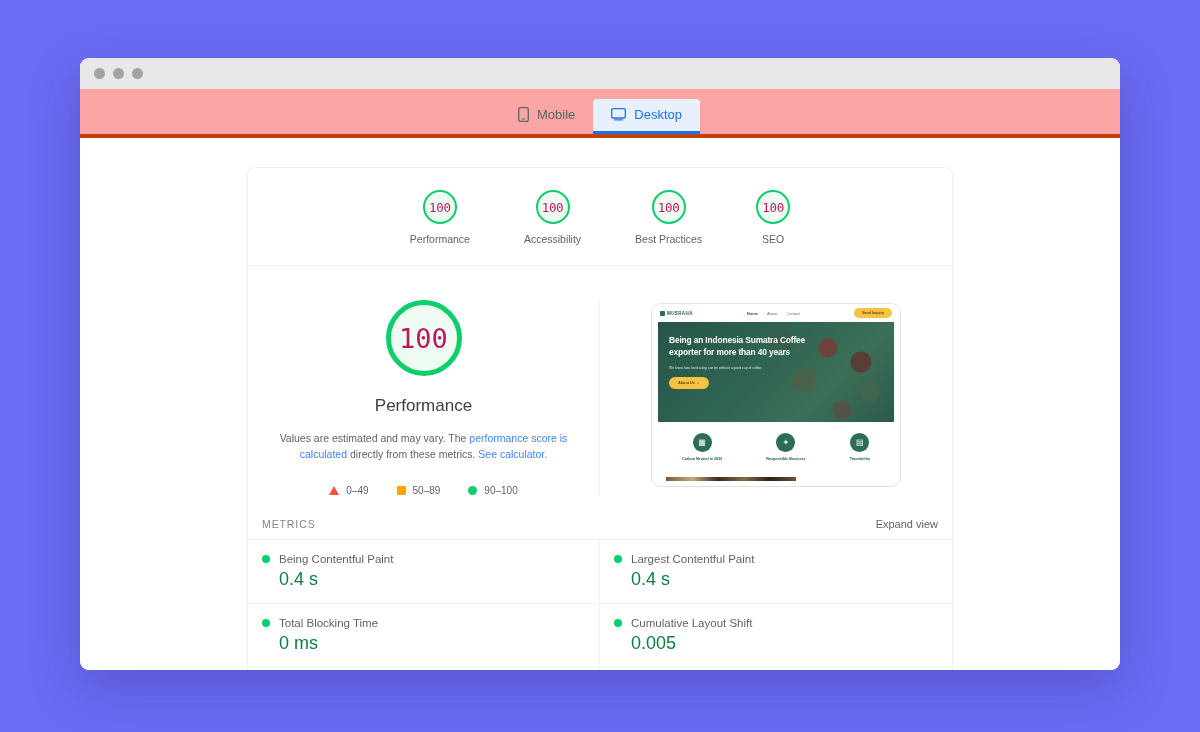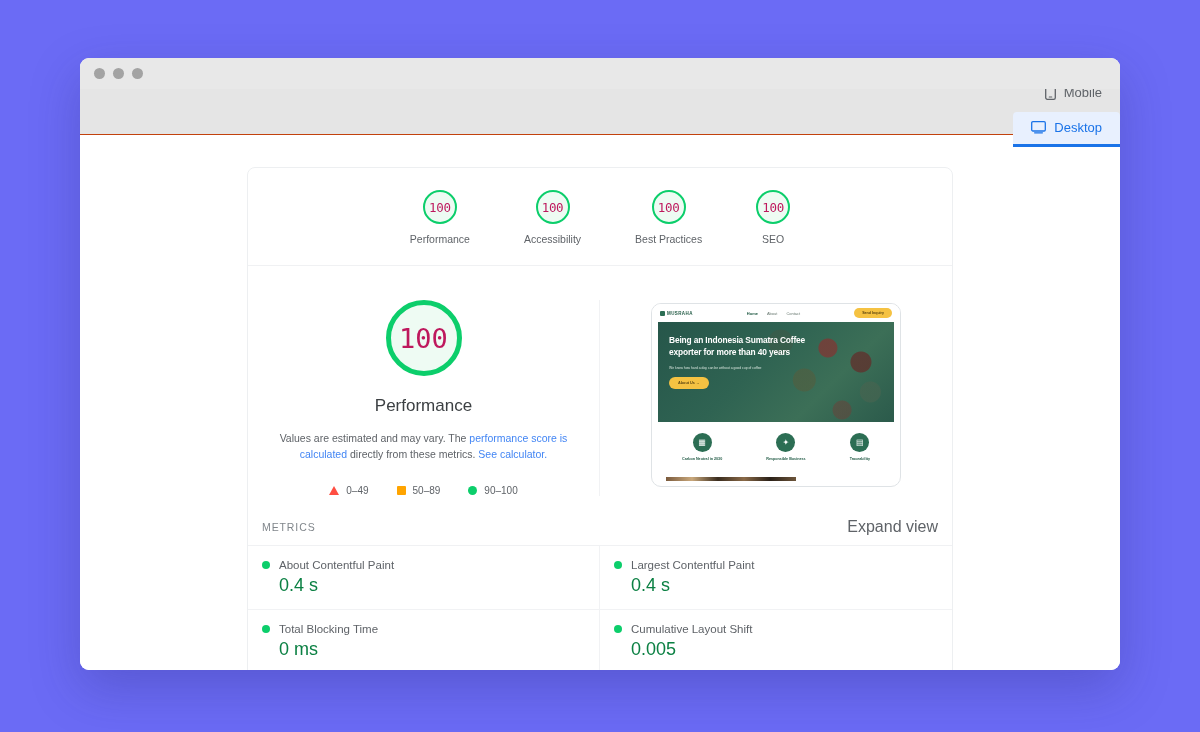--- a/index.html
+++ b/index.html
@@ -48,23 +48,22 @@
     background: #ffffff;
     overflow: hidden;
   }
 
   
   .tabbar {
     display: flex;
     justify-content: center;
     align-items: flex-end;
     height: 45px;
-    border-bottom: 1px solid #c2410c;
-    background: #e5e5e5;
-    flex-direction: column;
+    border-bottom: 4px solid #c2410c;
+    background: #fca5a5;
   }
   .tab {
     display: flex;
     align-items: center;
     gap: 8px;
     padding: 8px 18px 9px 18px;
     font-size: 13px;
     color: #5f6368;
     cursor: pointer;
     border-bottom: 3px solid transparent;
@@ -313,21 +312,21 @@
     align-items: center;
     padding: 0 14px 9px 14px;
     border-bottom: 1px solid #f0f1f3;
   }
   .metrics-title {
     font-size: 10.5px;
     letter-spacing: 0.9px;
     color: #80868b;
   }
   .expand {
-    font-size: 16px;
+    font-size: 11px;
     color: #5f6368;
     cursor: pointer;
   }
   .metrics-grid {
     display: flex;
   }
   .metrics-col {
     width: 50%;
     box-sizing: border-box;
   }
@@ -486,21 +485,21 @@
       <div class="metrics-head">
         <div class="metrics-title">METRICS</div>
         <div class="expand">Expand view</div>
       </div>
 
       <div class="metrics-grid">
         <div class="metrics-col left">
           <div class="metric">
             <div class="metric-top">
               <span class="m-dot"></span>
-              <span class="m-name">About Contentful Paint</span>
+              <span class="m-name">Being Contentful Paint</span>
             </div>
             <div class="m-val">0.4 s</div>
           </div>
           <div class="metric">
             <div class="metric-top">
               <span class="m-dot"></span>
               <span class="m-name">Total Blocking Time</span>
             </div>
             <div class="m-val">0 ms</div>
           </div>

